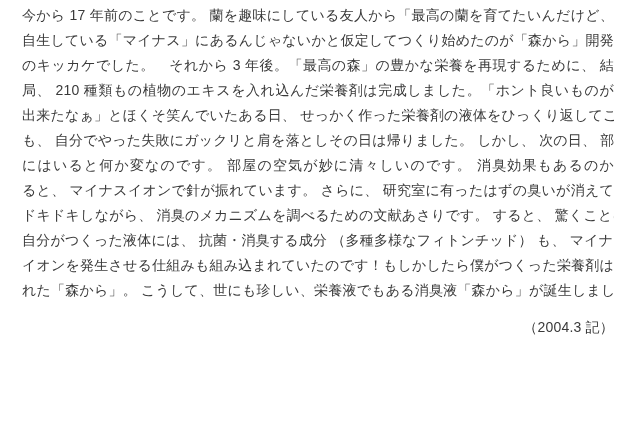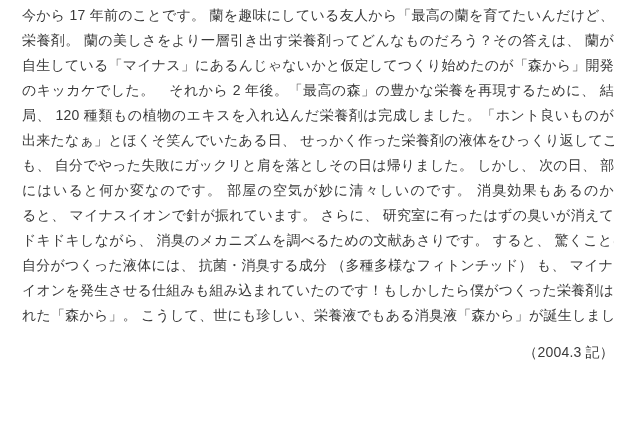--- a/index.html
+++ b/index.html
@@ -41,24 +41,23 @@
       letter-spacing: 0.2px;
       color: #3a3a3a;
     }
   </style>
 </head>
 <body>
 
 <div class="page">
   <div>
     <div class="story-line">今から 17 年前のことです。 蘭を趣味にしている友人から「最高の蘭を育てたいんだけど、</div>
-    <div class="story-line">栄養剤。 蘭の美しさをより一層引き出す栄養剤ってどんなものだろう？その答えは、 蘭が</div>
     <div class="story-line">自生している「マイナス」にあるんじゃないかと仮定してつくり始めたのが「森から」開発</div>
-    <div class="story-line">のキッカケでした。　それから 2 年後。「最高の森」の豊かな栄養を再現するために、 結</div>
-    <div class="story-line">局、 120 種類もの植物のエキスを入れ込んだ栄養剤は完成しました。「ホント良いものが</div>
+    <div class="story-line">のキッカケでした。　それから 3 年後。「最高の森」の豊かな栄養を再現するために、 結</div>
+    <div class="story-line">局、 210 種類もの植物のエキスを入れ込んだ栄養剤は完成しました。「ホント良いものが</div>
     <div class="story-line">出来たなぁ」とほくそ笑んでいたある日、 せっかく作った栄養剤の液体をひっくり返してこぼ</div>
     <div class="story-line">も、 自分でやった失敗にガックリと肩を落としその日は帰りました。 しかし、 次の日、 部屋</div>
     <div class="story-line">にはいると何か変なのです。 部屋の空気が妙に清々しいのです。 消臭効果もあるのか</div>
     <div class="story-line">ると、 マイナスイオンで針が振れています。 さらに、 研究室に有ったはずの臭いが消えて</div>
     <div class="story-line">ドキドキしながら、 消臭のメカニズムを調べるための文献あさりです。 すると、 驚くことに</div>
     <div class="story-line">自分がつくった液体には、 抗菌・消臭する成分 （多種多様なフィトンチッド） も、 マイナス</div>
     <div class="story-line">イオンを発生させる仕組みも組み込まれていたのです！もしかしたら僕がつくった栄養剤は</div>
     <div class="story-line">れた「森から」。 こうして、世にも珍しい、栄養液でもある消臭液「森から」が誕生しました。</div>
   </div>
   <div class="date-note">（2004.3 記）</div>

